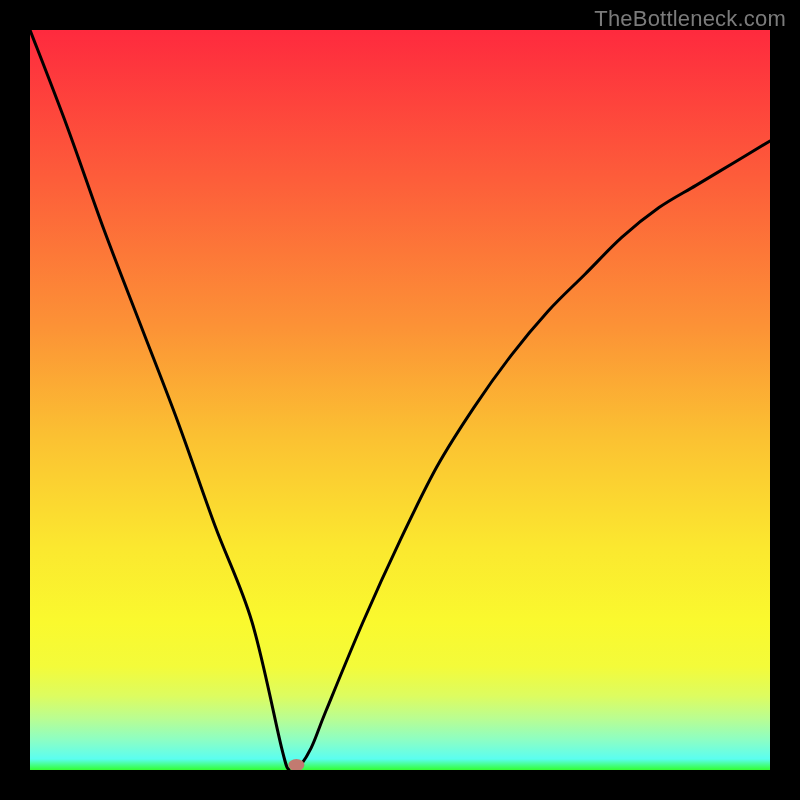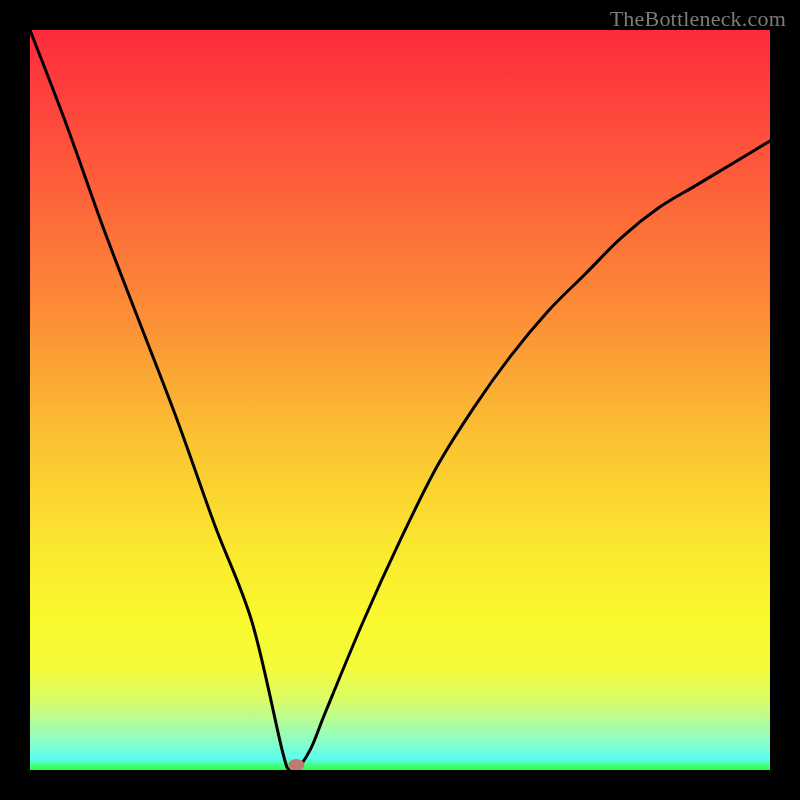--- a/index.html
+++ b/index.html
@@ -22,21 +22,21 @@
   svg {
     display: block;
   }
   .watermark {
     position: absolute;
     top: 6px;
     right: 14px;
     color: #7b7b7b;
     font-size: 22px;
     letter-spacing: 0.2px;
-    font-family: Liberation Serif, serif;
+    font-family: Liberation Sans, sans-serif;
   }
 </style>
 </head>
 <body>
 
 <div class="frame">
   <svg id="chart-svg" width="740" height="740" viewBox="0 0 740 740">
     <defs>
       <linearGradient id="bg-grad" x1="0" y1="0" x2="0" y2="1">
           <stop offset="0%" stop-color="#fe2a3e"></stop>

